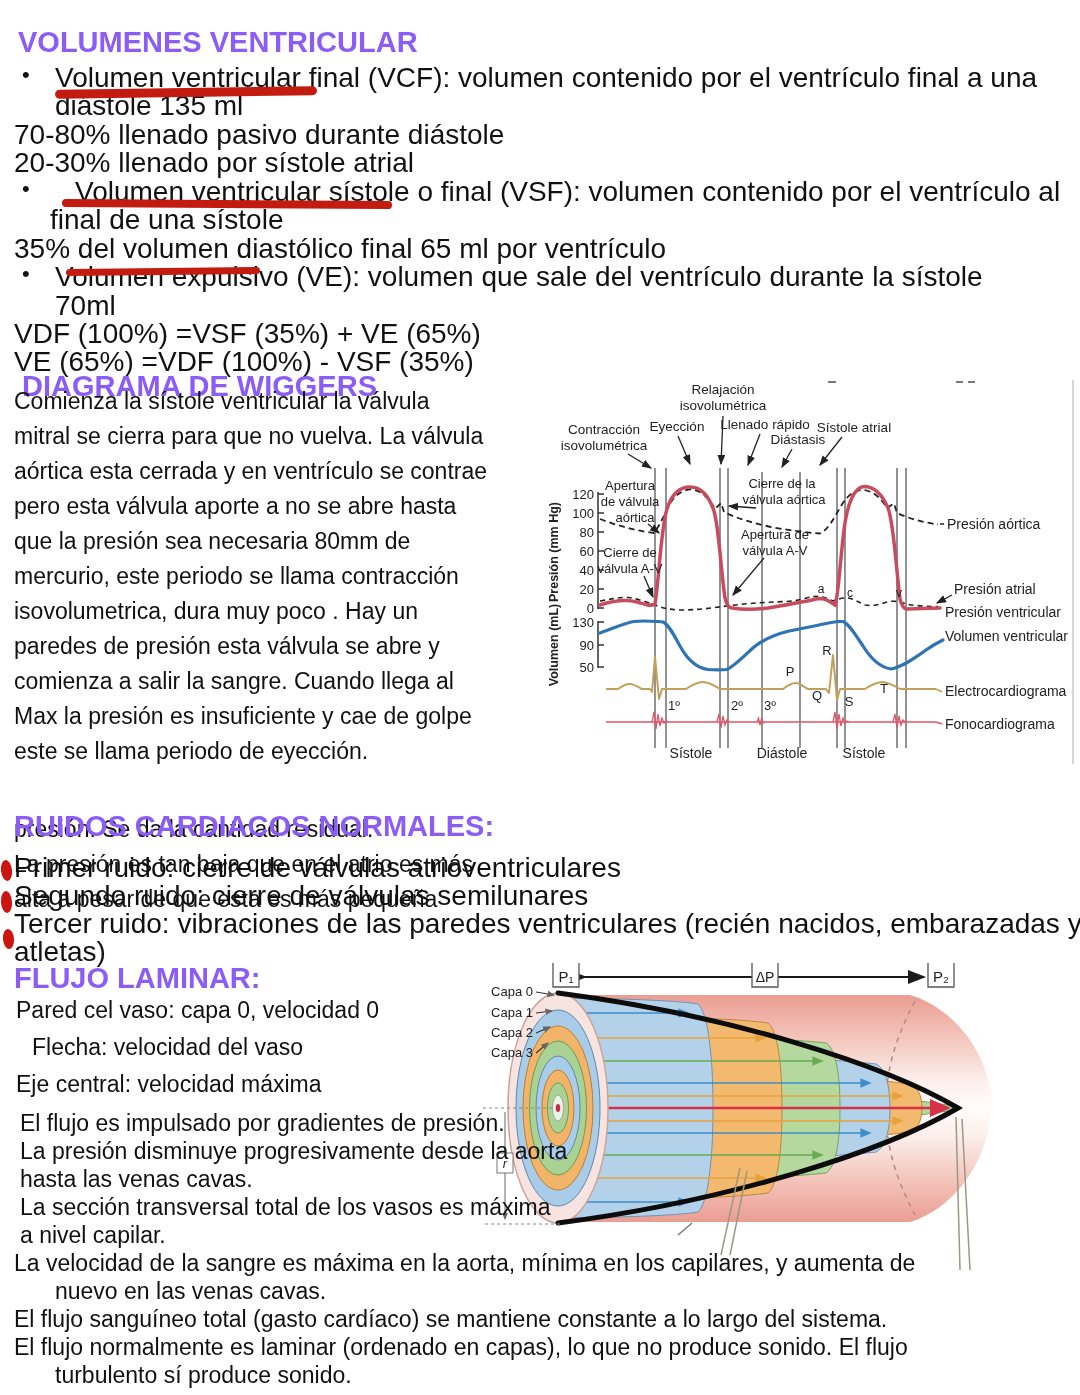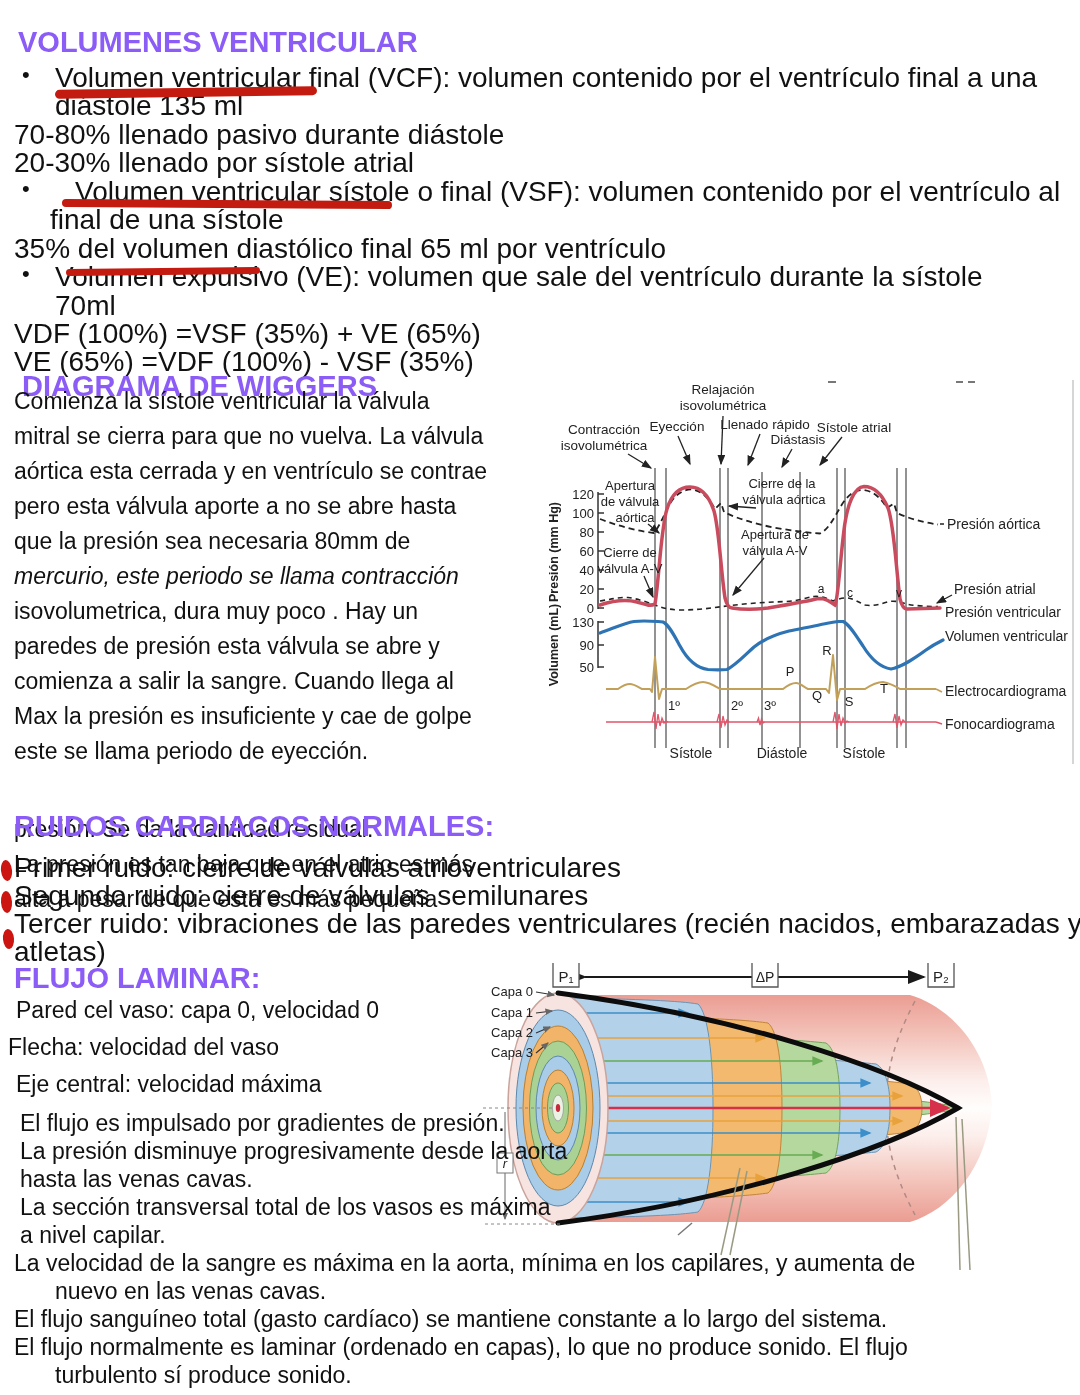--- a/index.html
+++ b/index.html
@@ -308,21 +308,21 @@
   <div class="redline" style="left:62px; top:200px; width:330px; height:8px; transform:rotate(0.4deg);"></div>
   <div class="redline" style="left:66px; top:268px; width:194px; height:7px; transform:rotate(-0.6deg);"></div>
 
   <div class="abs h1" style="left:22px; top:370px;">DIAGRAMA DE WIGGERS</div>
 
   <div class="abs p" style="left:14px; top:388px;">Comienza la sístole ventricular la válvula</div>
   <div class="abs p" style="left:14px; top:423px;">mitral se cierra para que no vuelva. La válvula</div>
   <div class="abs p" style="left:14px; top:458px;">aórtica esta cerrada y en ventrículo se contrae</div>
   <div class="abs p" style="left:14px; top:493px;">pero esta válvula aporte a no se abre hasta</div>
   <div class="abs p" style="left:14px; top:528px;">que la presión sea necesaria 80mm de</div>
-  <div class="abs p" style="left:14px; top:563px;font-style:italic;">mercurio, este periodo se llama contracción</div>
+  <div class="abs p" style="left:14px; top:563px;">mercurio, este periodo se llama contracción</div>
   <div class="abs p" style="left:14px; top:598px;">isovolumetrica, dura muy poco . Hay un</div>
   <div class="abs p" style="left:14px; top:633px;">paredes de presión esta válvula se abre y</div>
   <div class="abs p" style="left:14px; top:668px;">comienza a salir la sangre. Cuando llega al</div>
   <div class="abs p" style="left:14px; top:703px;">Max la presión es insuficiente y cae de golpe</div>
   <div class="abs p" style="left:14px; top:738px;">este se llama periodo de eyección.</div>
   <div class="abs p" style="left:14px; top:816px;">presión. Se da la cantidad residual.</div>
   <div class="abs p" style="left:14px; top:851px;">La presión es tan baja que en el atrio es más</div>
   <div class="abs p" style="left:14px; top:886px;">alta a pesar de que esta es más pequeña</div>
 
   <div class="abs h1" style="left:14px; top:810px;">RUIDOS CARDIACOS NORMALES:</div>
@@ -330,21 +330,21 @@
   <div class="abs t" style="left:14px; top:880px;">Segundo ruido: cierre de válvulas semilunares</div>
   <div class="abs t" style="left:14px; top:908px;">Tercer ruido: vibraciones de las paredes ventriculares  (recién nacidos, embarazadas y</div>
   <div class="abs t" style="left:14px; top:936px;">atletas)</div>
 
   <div class="reddot" style="left:1px; top:860px; width:11px; height:21px; transform:rotate(-6deg);"></div>
   <div class="reddot" style="left:1px; top:891px; width:11px; height:22px; transform:rotate(-4deg);"></div>
   <div class="reddot" style="left:3px; top:929px; width:11px; height:20px; transform:rotate(-5deg);"></div>
 
   <div class="abs h1" style="left:14px; top:962px;">FLUJO LAMINAR:</div>
   <div class="abs p" style="left:16px; top:997px;">Pared cel vaso: capa 0, velocidad 0</div>
-  <div class="abs p" style="left:8px; top:1034px;">Flecha: velocidad del vaso</div>
+  <div class="abs p" style="left:32px; top:1034px;">Flecha: velocidad del vaso</div>
   <div class="abs p" style="left:20px; top:1110px;">El flujo es impulsado por gradientes de presión.</div>
 
   <div class="abs p" style="left:16px; top:1071px;">Eje central: velocidad máxima</div>
   <div class="abs p" style="left:20px; top:1138px;">La presión disminuye progresivamente desde la aorta</div>
   <div class="abs p" style="left:20px; top:1166px;">hasta las venas cavas.</div>
   <div class="abs p" style="left:20px; top:1194px;">La sección transversal total de los vasos es máxima</div>
   <div class="abs p" style="left:20px; top:1222px;">a nivel capilar.</div>
 
   <div class="abs p" style="left:14px; top:1250px;">La velocidad de la sangre es máxima en la aorta, mínima en los capilares, y aumenta de</div>
   <div class="abs p" style="left:55px; top:1278px;">nuevo en las venas cavas.</div>

